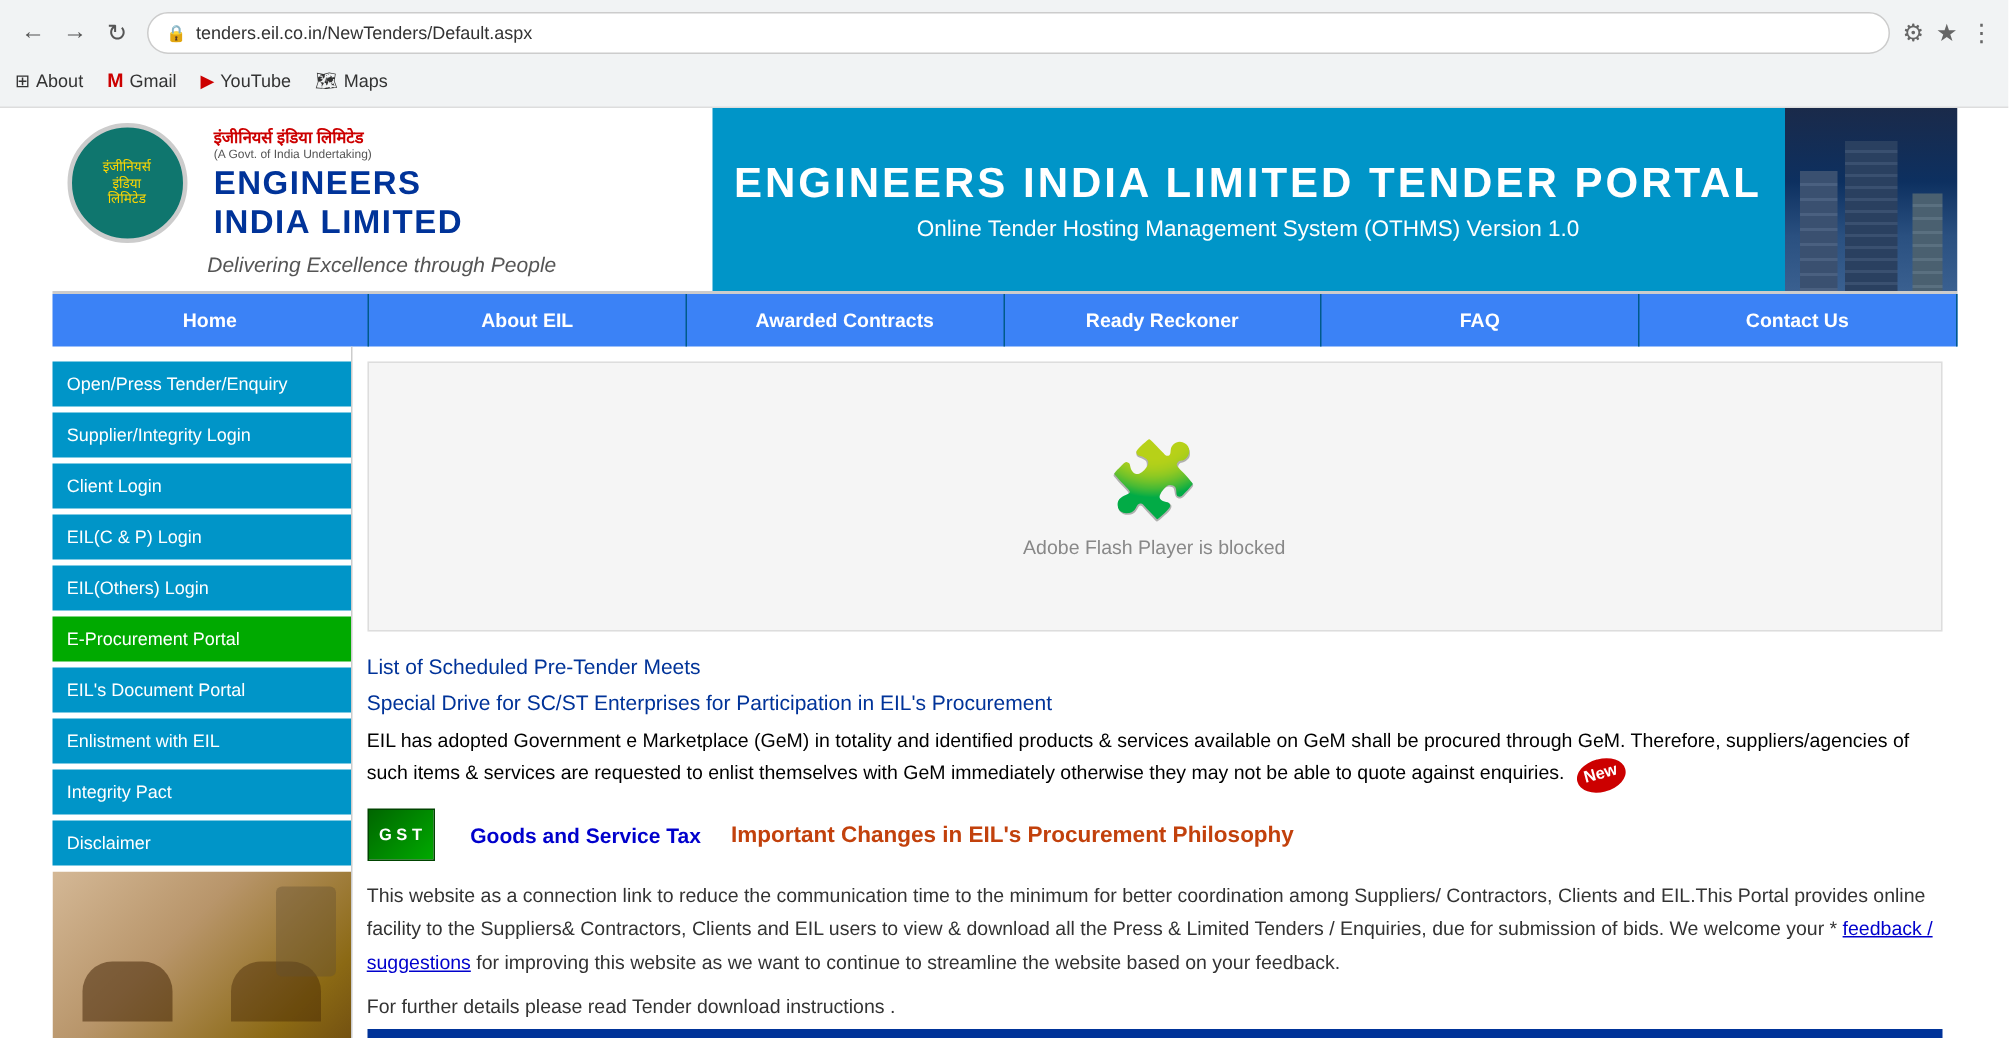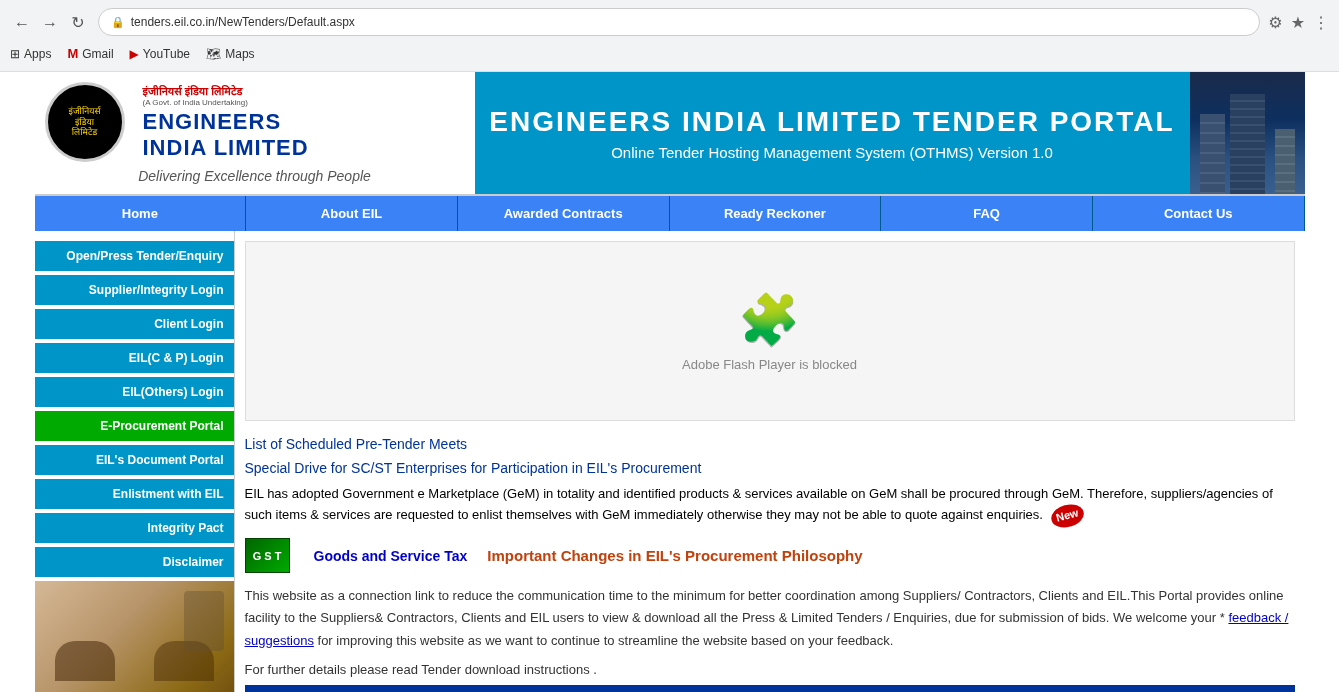--- a/index.html
+++ b/index.html
@@ -30,21 +30,21 @@
 
     
     .nav-bar { background: #3b82f6; display: flex; }
     .nav-item { flex: 1; padding: 10px 8px; text-align: center; color: #fff; font-size: 13px; font-weight: bold; cursor: pointer; border-right: 1px solid #005a8a; }
 
     
     .main-layout { display: flex; }
 
     
     .sidebar { width: 200px; padding: 10px 0; border-right: 1px solid #ccc; }
-    .sidebar-btn { display: block; width: 100%; background: #0095c8; color: #fff; border: none; padding: 8px 10px; text-align: right; font-size: 12px; font-weight: bold; cursor: pointer; margin-bottom: 4px; border-radius: 0; }
+    .sidebar-btn { display: block; width: 100%; background: #0095c8; color: #fff; border: none; padding: 8px 10px; text-align: left; font-size: 12px; font-weight: normal; cursor: pointer; margin-bottom: 4px; border-radius: 0; }
     .sidebar-btn.highlight { background: #00aa00; }
     .sidebar-image { width: 100%; height: 120px; overflow: hidden; margin-top: 4px; }
 
     
     .content-area { flex: 1; padding: 10px; }
 
     
     .flash-blocked { width: 100%; height: 180px; background: #f5f5f5; border: 1px solid #ddd; display: flex; flex-direction: column; align-items: center; justify-content: center; color: #888; margin-bottom: 15px; }
     .puzzle-icon { font-size: 50px; color: #aaa; margin-bottom: 8px; }
     .flash-text { font-size: 13px; color: #888; }
@@ -84,21 +84,21 @@
     </div>
     <div class="browser-icons">
       <span>⚙</span>
       <span>★</span>
       <span>⋮</span>
     </div>
   </div>
   <div class="bookmarks-bar">
     <div class="bookmark-item">
       <span>⊞</span>
-      <span>Apps</span>
+      <span>About</span>
     </div>
     <div class="bookmark-item">
       <span style="color:#c00; font-weight:bold; font-size:13px;">M</span>
       <span>Gmail</span>
     </div>
     <div class="bookmark-item">
       <span style="color:#c00;">▶</span>
       <span>YouTube</span>
     </div>
     <div class="bookmark-item">
@@ -108,21 +108,21 @@
   </div>
 </div>
 
 <div class="page-wrapper">
 
   <div class="header">
     <div class="header-left">
       <div class="logo-area">
         <div style="width:80px; height:80px; position:relative;">
 
-          <div style="width:80px; height:80px; border-radius:50%; background:#000000; display:flex; flex-direction:column; align-items:center; justify-content:center; color:#fff; border:3px solid #ccc;">
+          <div style="width:80px; height:80px; border-radius:50%; background:#0f766e; display:flex; flex-direction:column; align-items:center; justify-content:center; color:#fff; border:3px solid #ccc;">
             <div style="font-size:9px; text-align:center; line-height:1.2; color:#ffd700;">इंजीनियर्स<br>इंडिया<br>लिमिटेड</div>
           </div>
         </div>
         <div style="margin-left:8px;">
           <div style="display:flex; align-items:center; gap:6px;">
             <div style="text-align:left;">
               <div style="font-size:11px; color:#c00; font-weight:bold;">इंजीनियर्स इंडिया लिमिटेड</div>
               <div style="font-size:8px; color:#555;">(A Govt. of India Undertaking)</div>
             </div>
           </div>

